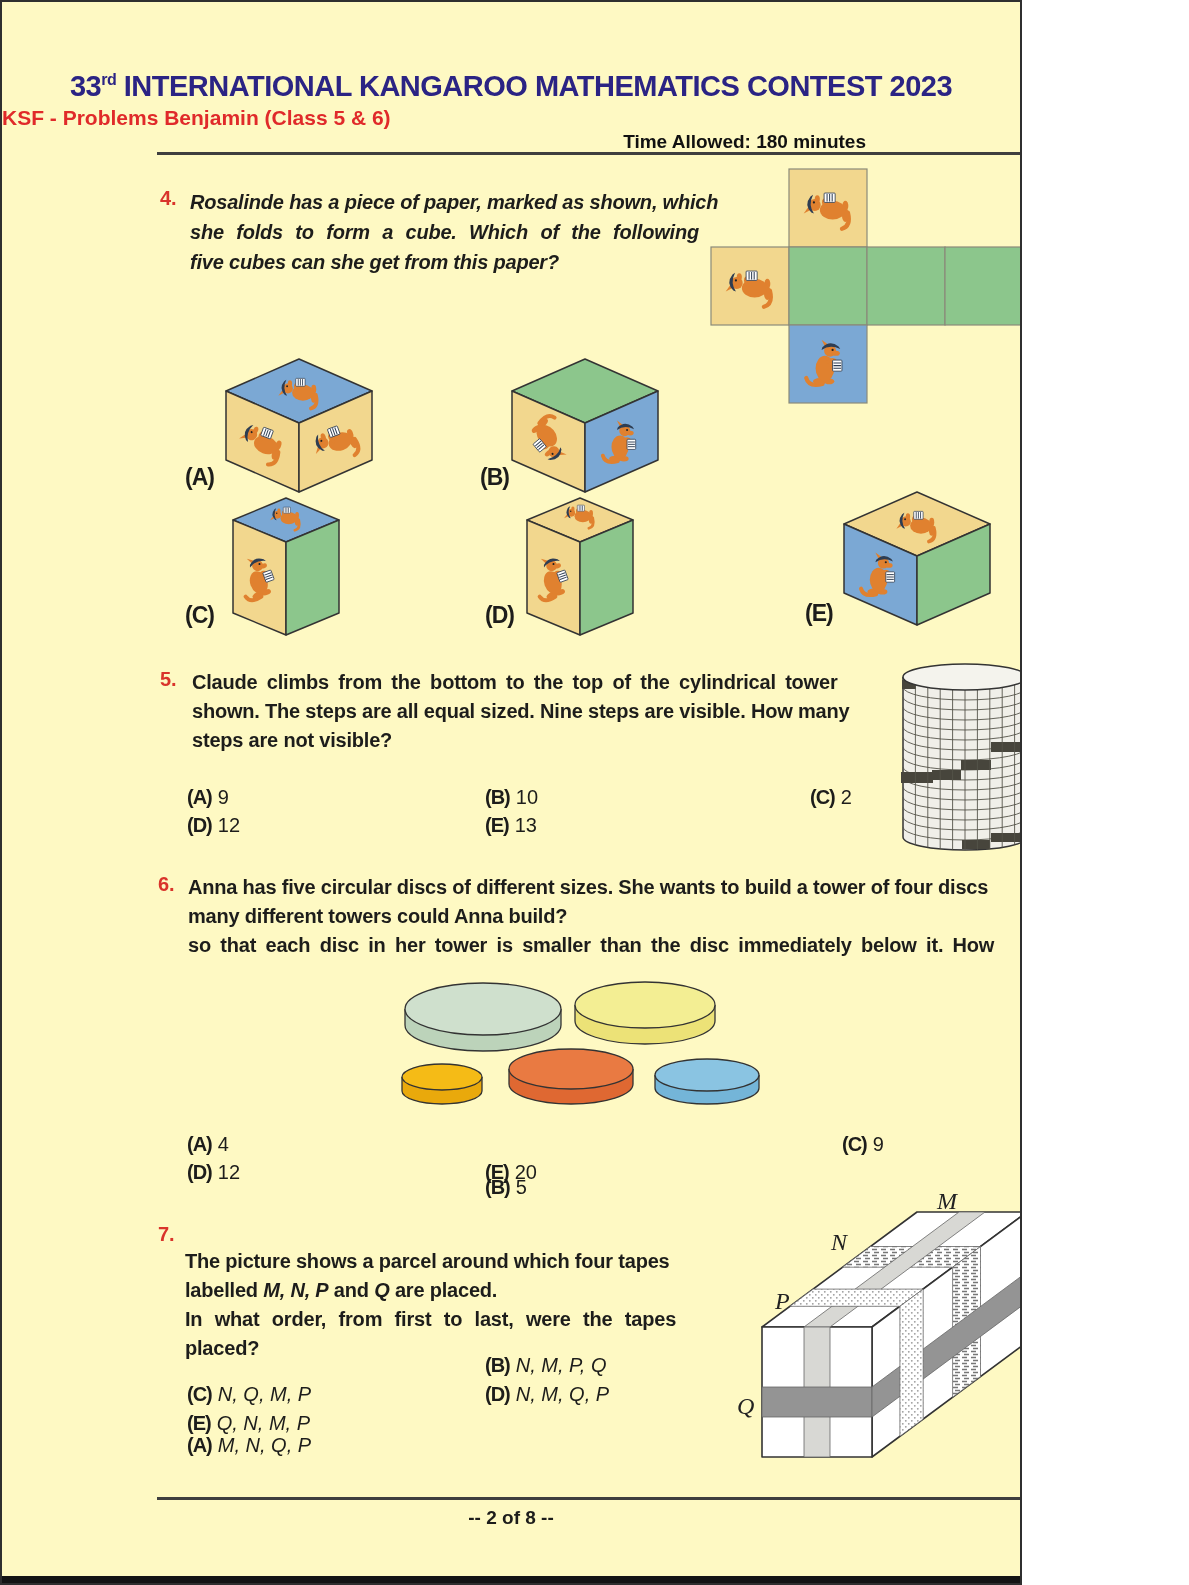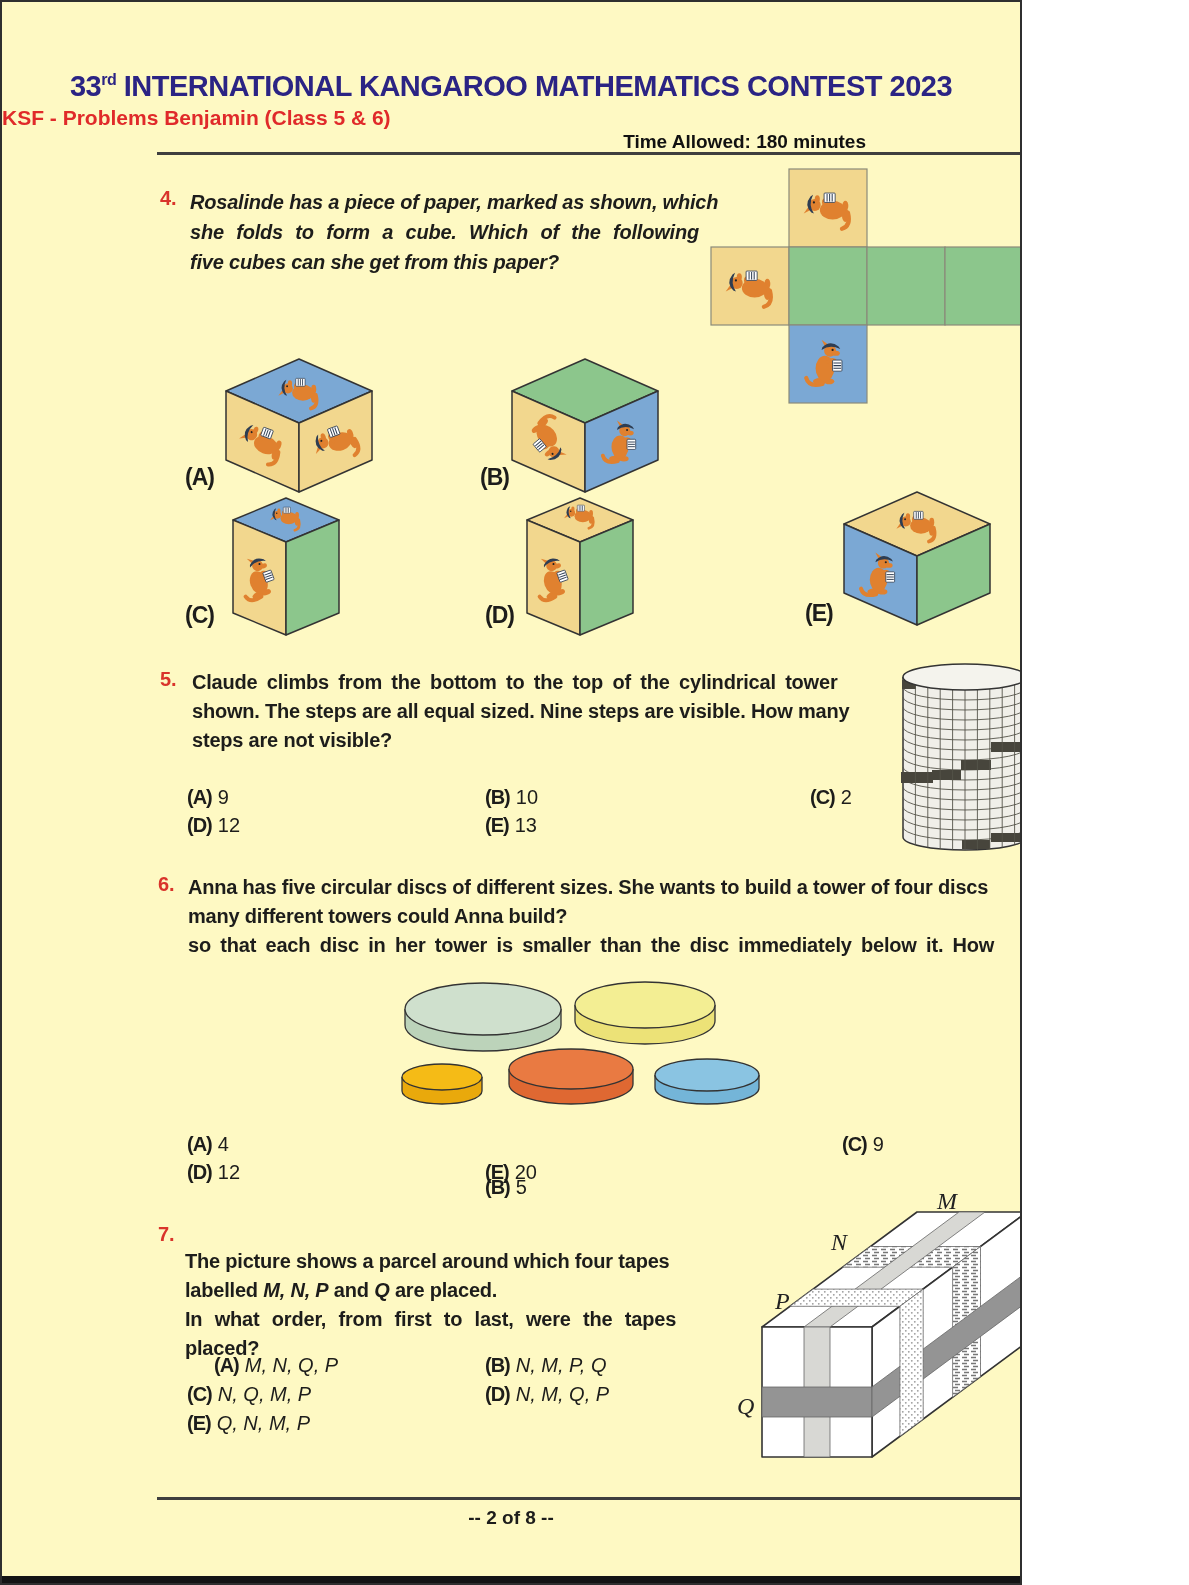--- a/index.html
+++ b/index.html
@@ -260,21 +260,21 @@
       <polygon points="145,205 300,90 300,120 145,235" fill="#949494"></polygon>
       <polygon points="62.9,124.3 172.9,124.3 196.2,107.1 86.2,107.1" fill="url(#pP)"></polygon>
       <polygon points="172.9,124.3 196.2,107.1 196.2,237.1 172.9,254.3" fill="url(#pP)"></polygon>
     </g>
     <text x="210" y="27" class="figlabel">M</text>
     <text x="104" y="68" class="figlabel">N</text>
     <text x="48" y="127" class="figlabel">P</text>
     <text x="10" y="232" class="figlabel">Q</text>
   </svg>
 
-  <div class="abs opt" style="top:1352px;left:185px;margin-left:27px;"><span class="optlabel">(A)</span><span class="optval it">M, N, Q, P</span></div>
+  <div class="abs opt" style="top:1432px;left:185px;"><span class="optlabel">(A)</span><span class="optval it">M, N, Q, P</span></div>
   <div class="abs opt" style="top:1352px;left:483px;"><span class="optlabel">(B)</span><span class="optval it">N, M, P, Q</span></div>
   <div class="abs opt" style="top:1381px;left:185px;"><span class="optlabel">(C)</span><span class="optval it">N, Q, M, P</span></div>
   <div class="abs opt" style="top:1381px;left:483px;"><span class="optlabel">(D)</span><span class="optval it">N, M, Q, P</span></div>
   <div class="abs opt" style="top:1410px;left:185px;"><span class="optlabel">(E)</span><span class="optval it">Q, N, M, P</span></div>
 
   <div class="abs rule" style="top:1495px;left:155px;width:878px;height:2.5px;"></div>
   <div class="abs footer-text" style="top:1505px;">-- 2 of 8 --</div>
   <div class="abs scan-strip"></div>
 
 </div>

